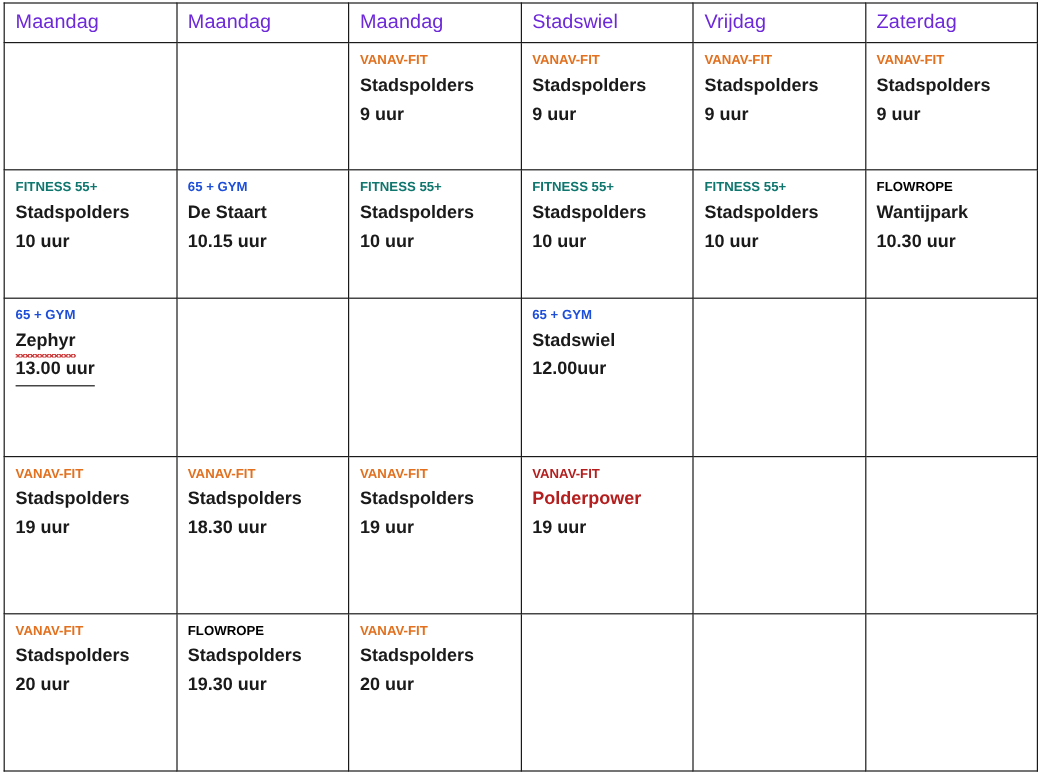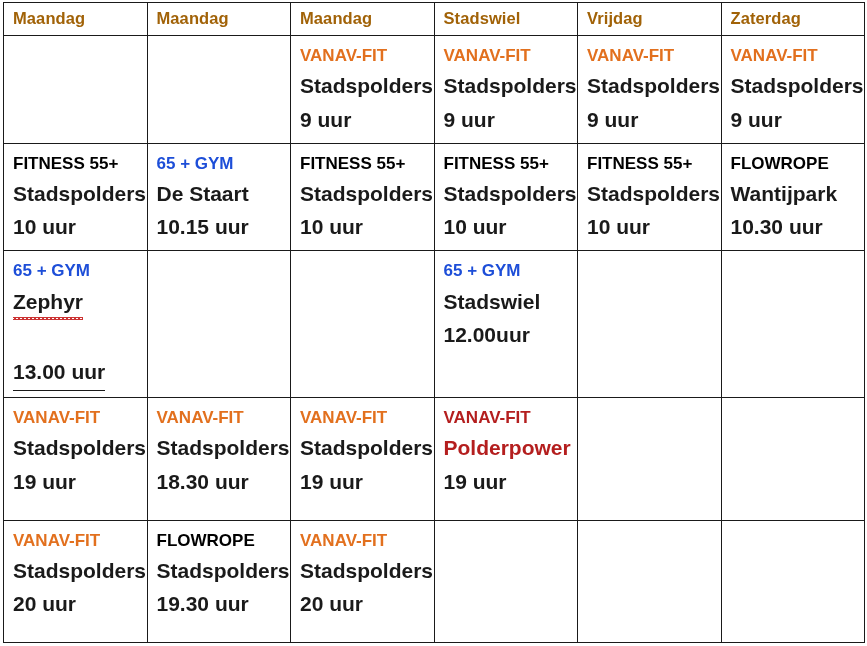--- a/index.html
+++ b/index.html
@@ -33,47 +33,47 @@
     box-sizing: border-box;
   }
   table.schedule th {
     height: 33px;
     padding-top: 6px;
   }
   col.daycol { width: 143.5px; }
 
   .day-head {
     font-size: 16.5px;
-    font-weight: bold;
-    color: #a16207;
+    font-weight: normal;
+    color: #6d28d9;
     letter-spacing: 0.1px;
     text-align: left;
     line-height: 1.1;
   }
 
   .cell-inner {
     display: block;
   }
   .cell-title {
-    font-size: 17px;
+    font-size: 11px;
     font-weight: bold;
     line-height: 1.6;
     display: block;
   }
   .cell-line {
-    font-size: 21px;
+    font-size: 15px;
     font-weight: bold;
     color: #1a1a1a;
     line-height: 1.6;
     display: block;
   }
 
   
   .c-orange { color: #e2701e; }
-  .c-green  { color: #000000; }
+  .c-green  { color: #0f766e; }
   .c-yellow { color: #1d4ed8; }
   .c-blue   { color: #000000; }
   .c-red    { color: #b41e1e; }
   .c-dark   { color: #1a1a1a; }
 
   
   .squiggle {
     display: inline-block;
     position: relative;
     text-decoration: none;
@@ -88,21 +88,20 @@
     background-image:
       linear-gradient(45deg, transparent 40%, #cc3333 40%, #cc3333 60%, transparent 60%),
       linear-gradient(-45deg, transparent 40%, #cc3333 40%, #cc3333 60%, transparent 60%);
     background-size: 4px 3px;
     background-repeat: repeat-x;
   }
   .underline-solid {
     display: inline-block;
     border-bottom: 1.5px solid #1a1a1a;
     padding-bottom: 1px;
-    margin-top: 37px;
   }
 
   
   tr.r1 td { height: 99px; }
   tr.r2 td { height: 99px; }
   tr.r3 td { height: 123px; }
   tr.r4 td { height: 122px; }
   tr.r5 td { height: 122px; }
 </style>
 </head>

